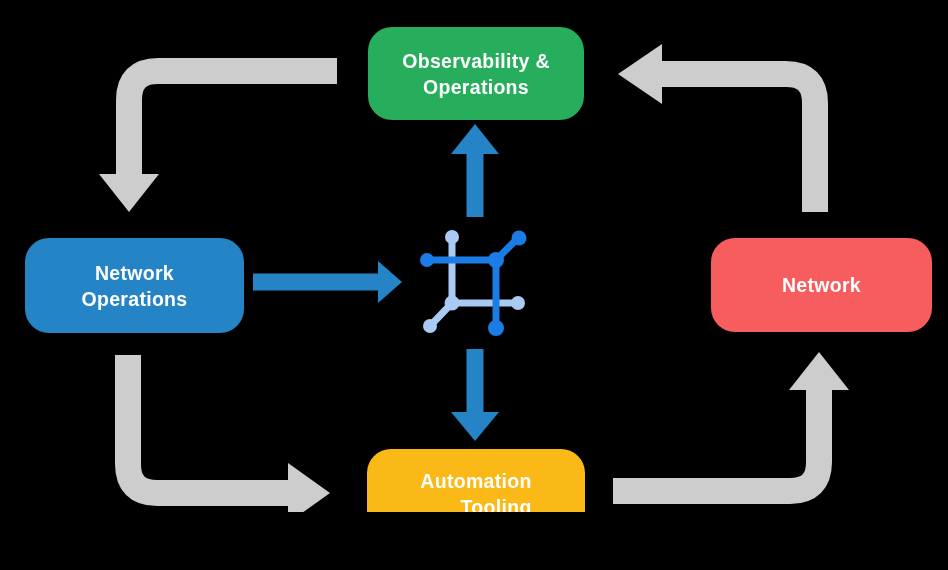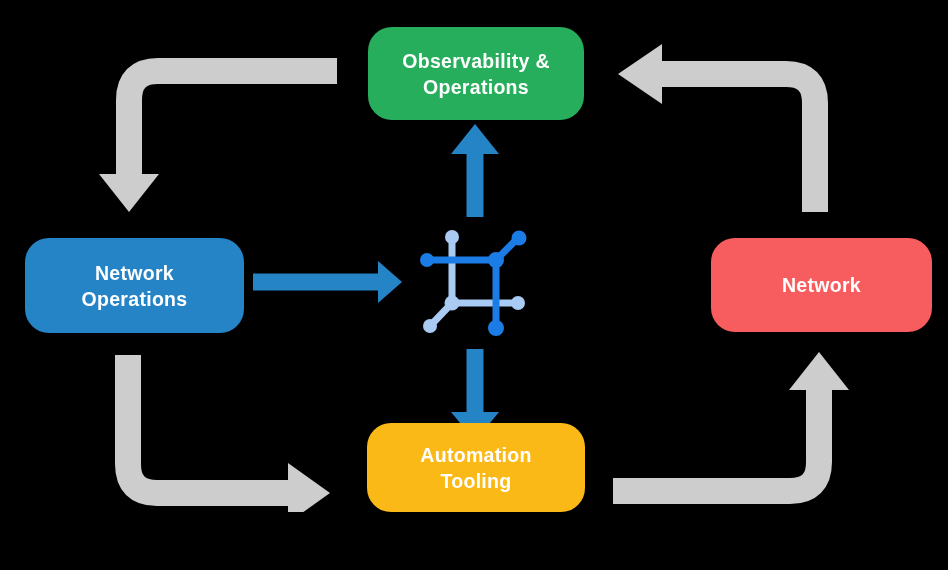--- a/index.html
+++ b/index.html
@@ -19,21 +19,21 @@
   .box-label{
     color:#fff;
     font-size:19.5px;
     font-weight:700;
     line-height:26px;
     letter-spacing:.3px;
   }
   .box-green {left:368px;top:27px;width:216px;height:93px;}
   .box-blue  {left:25px;top:238px;width:219px;height:95px;}
   .box-red   {left:711px;top:238px;width:221px;height:94px;}
-  .box-yellow{left:367px;top:423px;width:218px;height:89px;}
+  .box-yellow{left:367px;top:449px;width:218px;height:89px;text-align:right;}
 </style>
 </head>
 <body>
 
 <div class="canvas" style="background: rgb(0, 0, 0);">
 
   <svg class="layer" width="948" height="570" viewBox="0 0 948 570">
 
     <g>
       <path d="M337,71 L158,71 Q129,71 129,100 L129,176" fill="none" stroke-width="26" stroke="#CDCDCD"></path>

